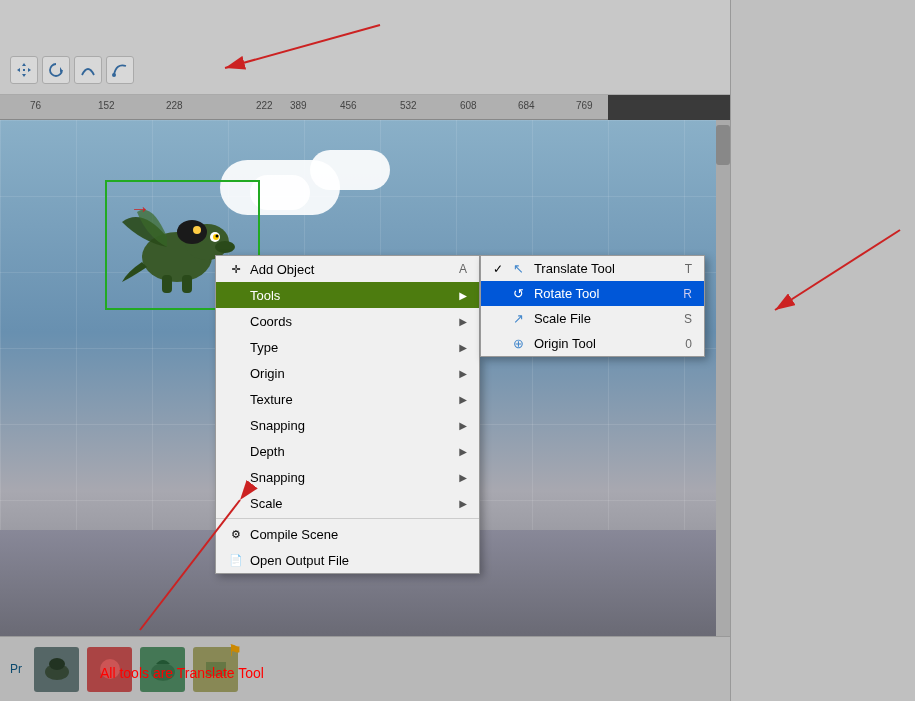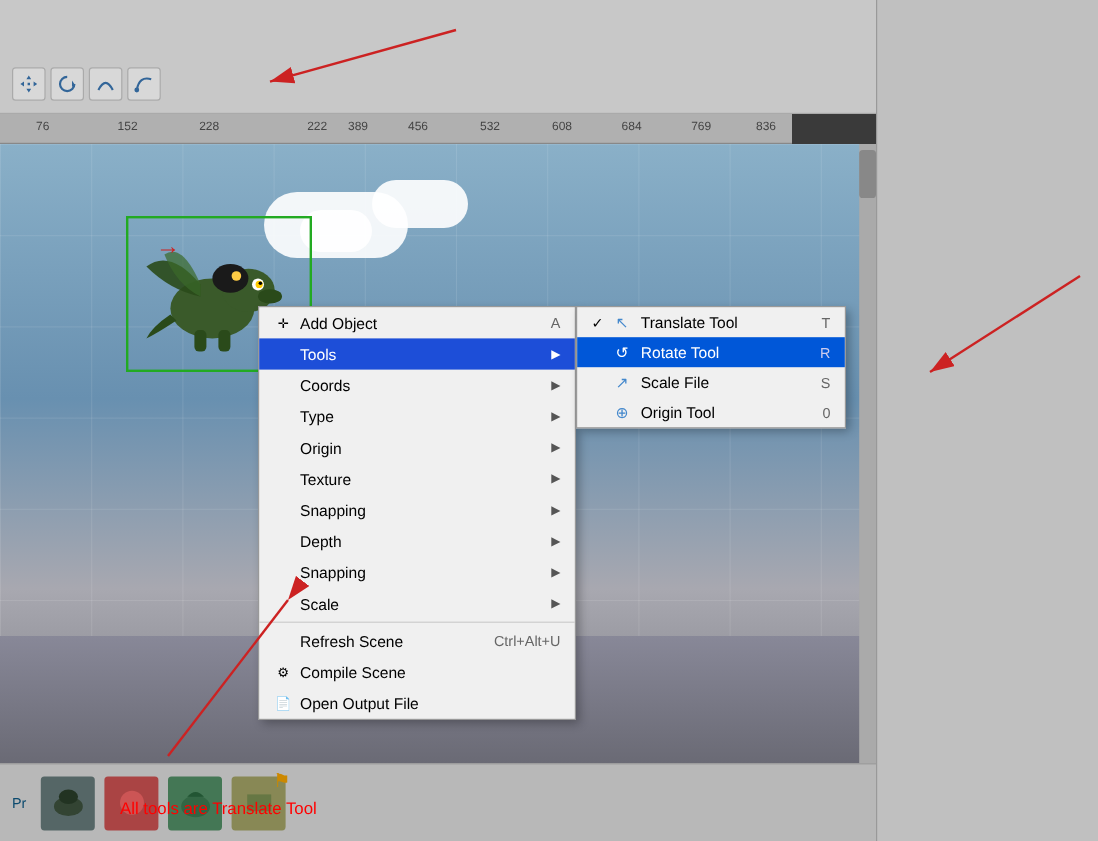--- a/index.html
+++ b/index.html
@@ -38,21 +38,21 @@
       justify-content: center;
       cursor: pointer;
       color: #336699;
       font-size: 16px;
     }
 
     
     #ruler {
       position: absolute;
       top: 95px; left: 0;
-      width: 660px;
+      width: 608px;
       height: 25px;
       background: #b0b0b0;
       border-bottom: 1px solid #888;
       display: flex;
       align-items: center;
       padding: 0 30px;
       overflow: hidden;
     }
     .ruler-mark {
       position: absolute;
@@ -166,21 +166,21 @@
 
     .menu-item {
       display: flex;
       align-items: center;
       padding: 5px 12px;
       cursor: pointer;
       justify-content: space-between;
       white-space: nowrap;
     }
     .menu-item.active {
-      background: #1d4ed8;
+      background: #4d7c0f;
       color: white;
       gap: 40px;
     }
     .menu-item-left {
       display: flex;
       align-items: center;
       gap: 6px;
     }
     .shortcut {
       color: #666;
@@ -461,27 +461,20 @@
   <div class="menu-item">
     <div class="menu-item-left">
       <span class="menu-icon"></span>
       <span>Scale</span>
     </div>
     <span class="submenu-arrow">▶</span>
   </div>
 
   <div class="menu-separator"></div>
 
-  <div class="menu-item">
-    <div class="menu-item-left">
-      <span class="menu-icon"></span>
-      <span>Refresh Scene</span>
-    </div>
-    <span class="shortcut">Ctrl+Alt+U</span>
-  </div>
 
   <div class="menu-item">
     <div class="menu-item-left">
       <span class="menu-icon">⚙</span>
       <span>Compile Scene</span>
     </div>
   </div>
 
   <div class="menu-item">
     <div class="menu-item-left">

